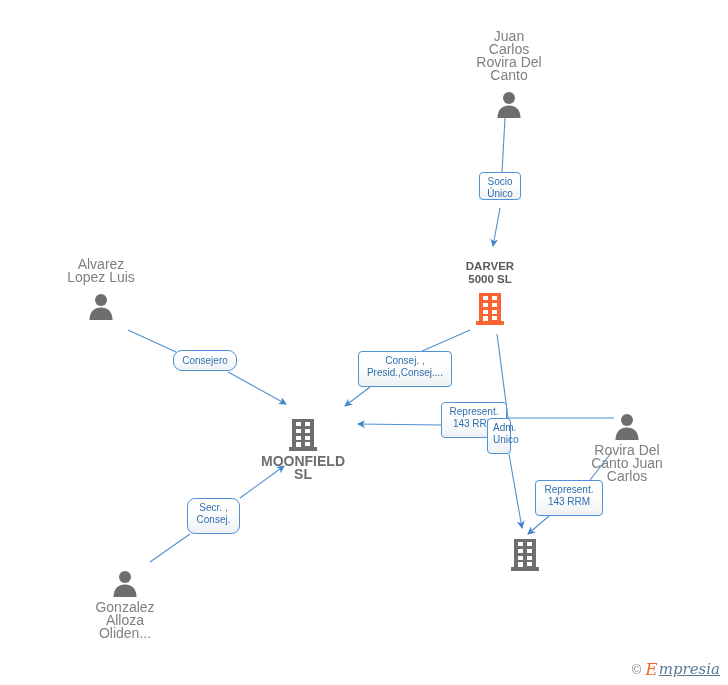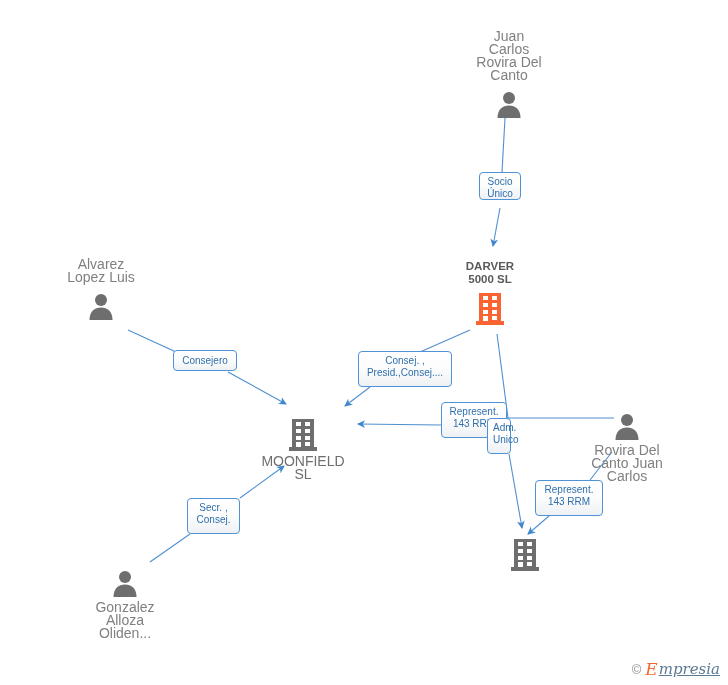--- a/index.html
+++ b/index.html
@@ -105,21 +105,21 @@
     <div class="caption">Alvarez
 Lopez Luis</div>
     <div class="icon-wrap" style="margin-top:7px;">
       <svg width="30" height="30" viewBox="0 0 30 30">
         <circle cx="15" cy="9" r="6" fill="#6e6e6e"></circle>
         <path d="M3.5,29 C3.5,20.5 8.5,16.5 15,16.5 C21.5,16.5 26.5,20.5 26.5,29 Z" fill="#6e6e6e"></path>
       </svg>
     </div>
   </div>
 
-  <div class="node company" style="left:258px;top:418px;width:90px;">
+  <div class="node company" style="left:258px;top:418px;width:90px;font-weight:bold;">
     <div class="icon-wrap">
       <svg width="30" height="34" viewBox="0 0 30 34">
         <rect x="4" y="1" width="22" height="28" fill="#6e6e6e"></rect>
         <rect x="1" y="29" width="28" height="4" fill="#6e6e6e"></rect>
         <g fill="#ffffff">
           <rect x="8" y="4" width="5" height="4"></rect>
             <rect x="17" y="4" width="5" height="4"></rect>
           <rect x="8" y="11" width="5" height="4"></rect>
             <rect x="17" y="11" width="5" height="4"></rect>
           <rect x="8" y="18" width="5" height="4"></rect>
@@ -171,32 +171,32 @@
           <rect x="8" y="24" width="5" height="5"></rect>
             <rect x="17" y="24" width="5" height="4"></rect>
         </g>
       </svg>
     </div>
   </div>
 
   <div class="label" style="left:479px;top:172px;width:42px;height:28px;">Socio
 Único</div>
 
-  <div class="label" style="left:173px;top:350px;width:64px;height:21px;padding-top:4px;">Consejero</div>
+  <div class="label" style="left:173px;top:350px;width:64px;height:21px;padding-top:4px;border-radius:9px;">Consejero</div>
 
   <div class="label" style="left:358px;top:351px;width:94px;height:36px;">Consej. ,
 Presid.,Consej....</div>
 
   <div class="label" style="left:441px;top:402px;width:66px;height:36px;">Represent.
 143 RRM</div>
 
   <div class="label" style="left:487px;top:418px;width:24px;height:36px;">Adm.
 Unico</div>
 
-  <div class="label" style="left:187px;top:498px;width:53px;height:36px;">Secr. ,
+  <div class="label" style="left:187px;top:498px;width:53px;height:36px;border-radius:8px;">Secr. ,
 Consej.</div>
 
   <div class="label" style="left:535px;top:480px;width:68px;height:36px;">Represent.
 143 RRM</div>
 
   <div class="wm">
     <span class="c">©</span>
     <span class="e">E</span>
     <span class="rest">mpresia</span>
   </div>

